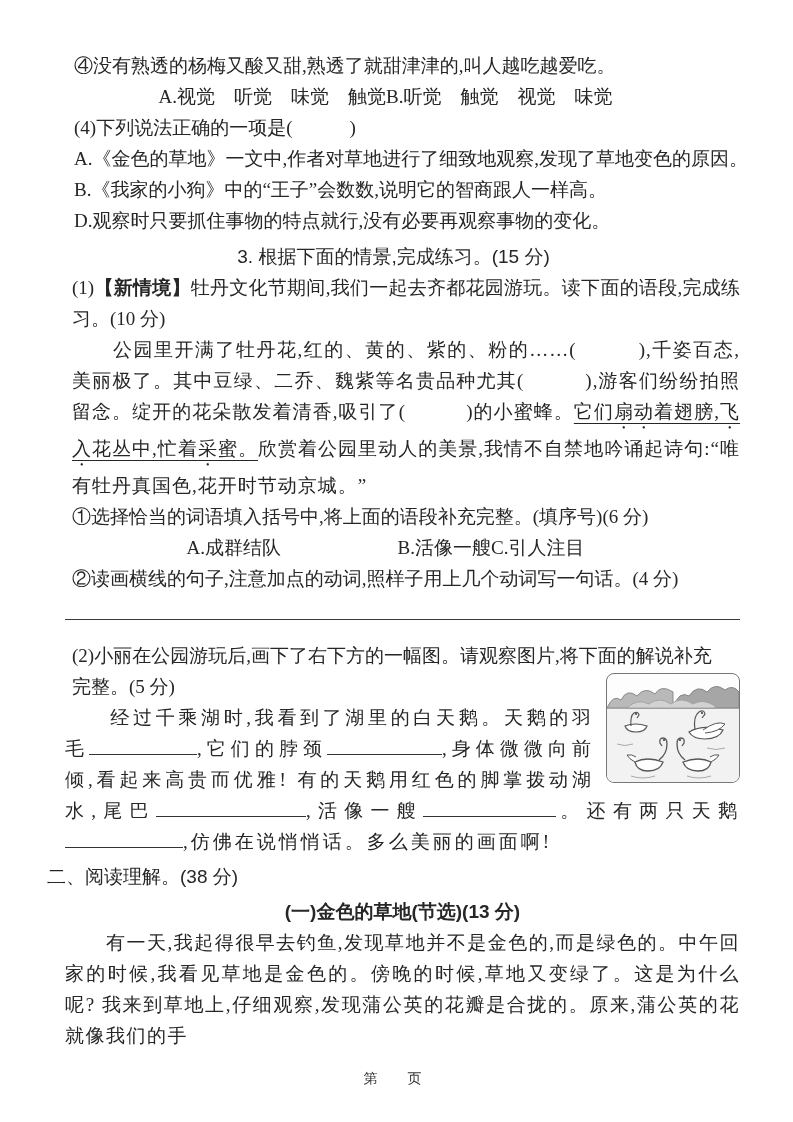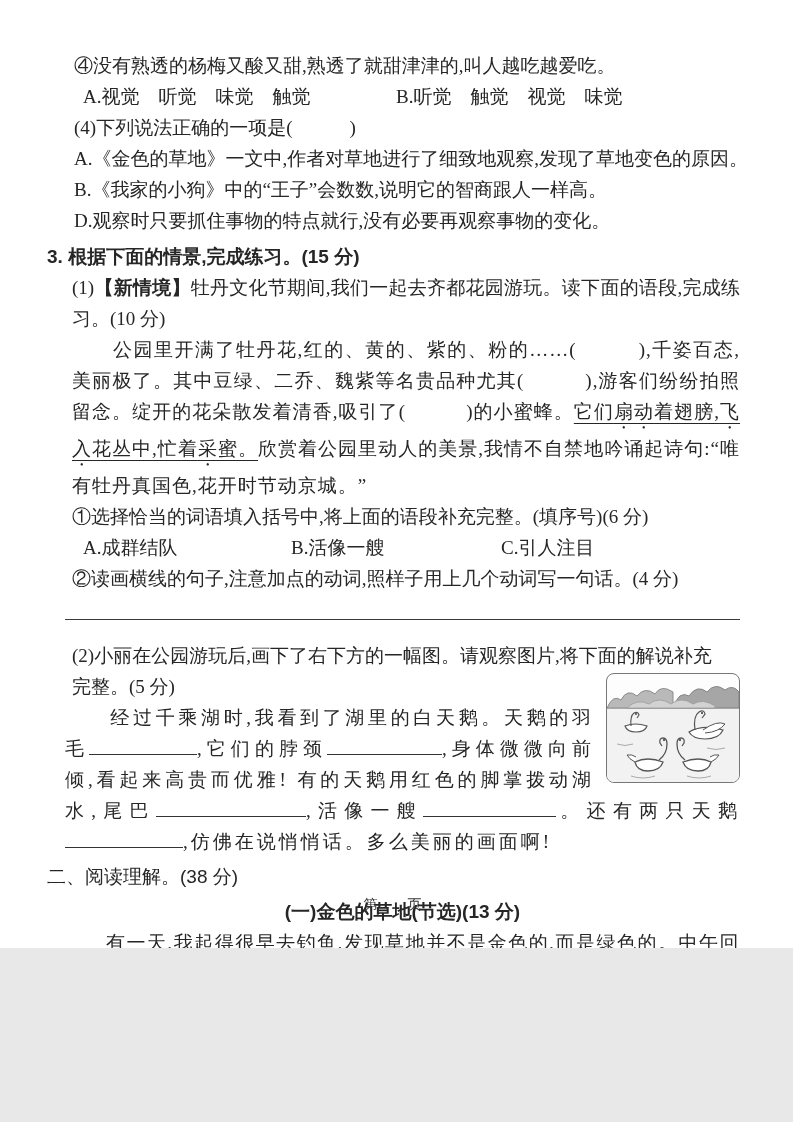--- a/index.html
+++ b/index.html
@@ -1,29 +1,29 @@
 <!DOCTYPE html>
 <html><head>
 <meta charset="utf-8">
 <style>
   html,body{margin:0;padding:0;background:#e8e8e8;}
   .page{
-    width:793px;height:948px;background:#ffffff;margin:0 auto;position:relative;
+    width:793px;height:1122px;background:#ffffff;margin:0 auto;position:relative;
     font-family:"Liberation Serif","DejaVu Serif",serif;color:#262626;
     overflow:hidden;
   }
   .content{padding:50px 53px 0 65px;font-size:19px;line-height:31px;}
   .line{white-space:nowrap;}
   .row{display:flex;}
   .row .c1{width:313px;}
-  .opt-row{display:flex;margin-left:18px;}
+  .opt-row{display:flex;margin-left:8px;text-align:right;}
   .opt-row .w1{width:208px;}
   .opt-row .w2{width:210px;}
   .stem{margin-left:9px;}
-  .q-head{font-weight:bold;font-family:"Liberation Sans","DejaVu Sans",sans-serif;margin-left:-18px;margin-top:5px;}
+  .q-head{font-weight:normal;font-family:"Liberation Sans","DejaVu Sans",sans-serif;margin-left:-18px;margin-top:5px;text-align:center;}
   .sec-head{font-weight:normal;font-family:"Liberation Sans","DejaVu Sans",sans-serif;margin-left:-18px;margin-top:4px;}
   .sub{margin-left:7px;}
   .tag-bold{font-weight:bold;font-family:"Liberation Sans","DejaVu Sans",sans-serif;}
   .para{text-align:justify;}
   .passage{margin-left:7px;letter-spacing:1px;}
   .u{text-decoration:underline;text-underline-offset:5px;}
   .dot{
     -webkit-text-emphasis:filled dot;-webkit-text-emphasis-position:under right;
     text-emphasis:filled dot;text-emphasis-position:under right;
   }

